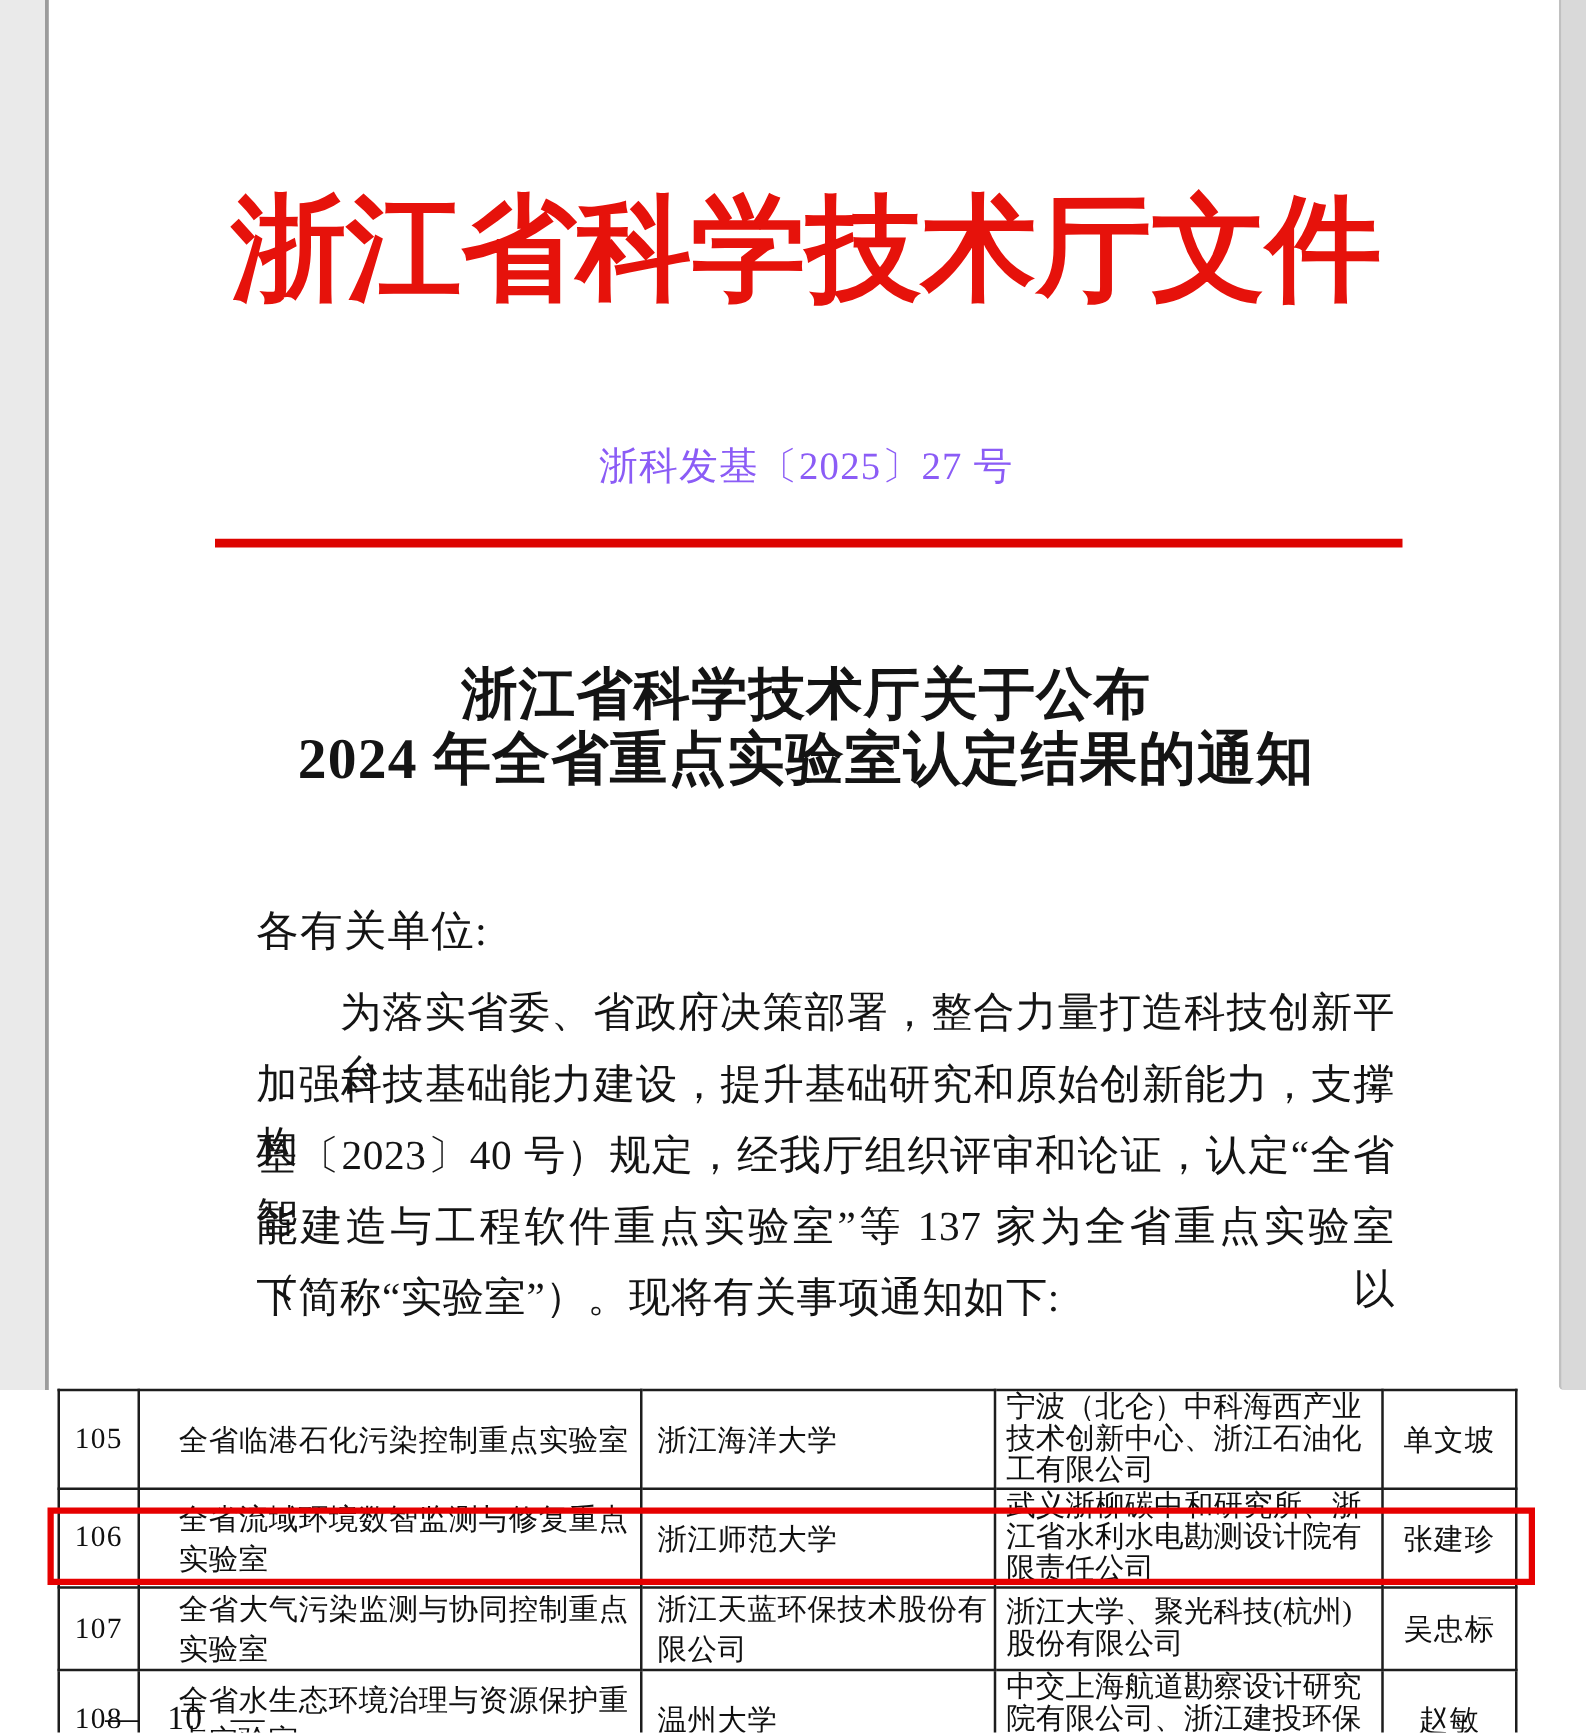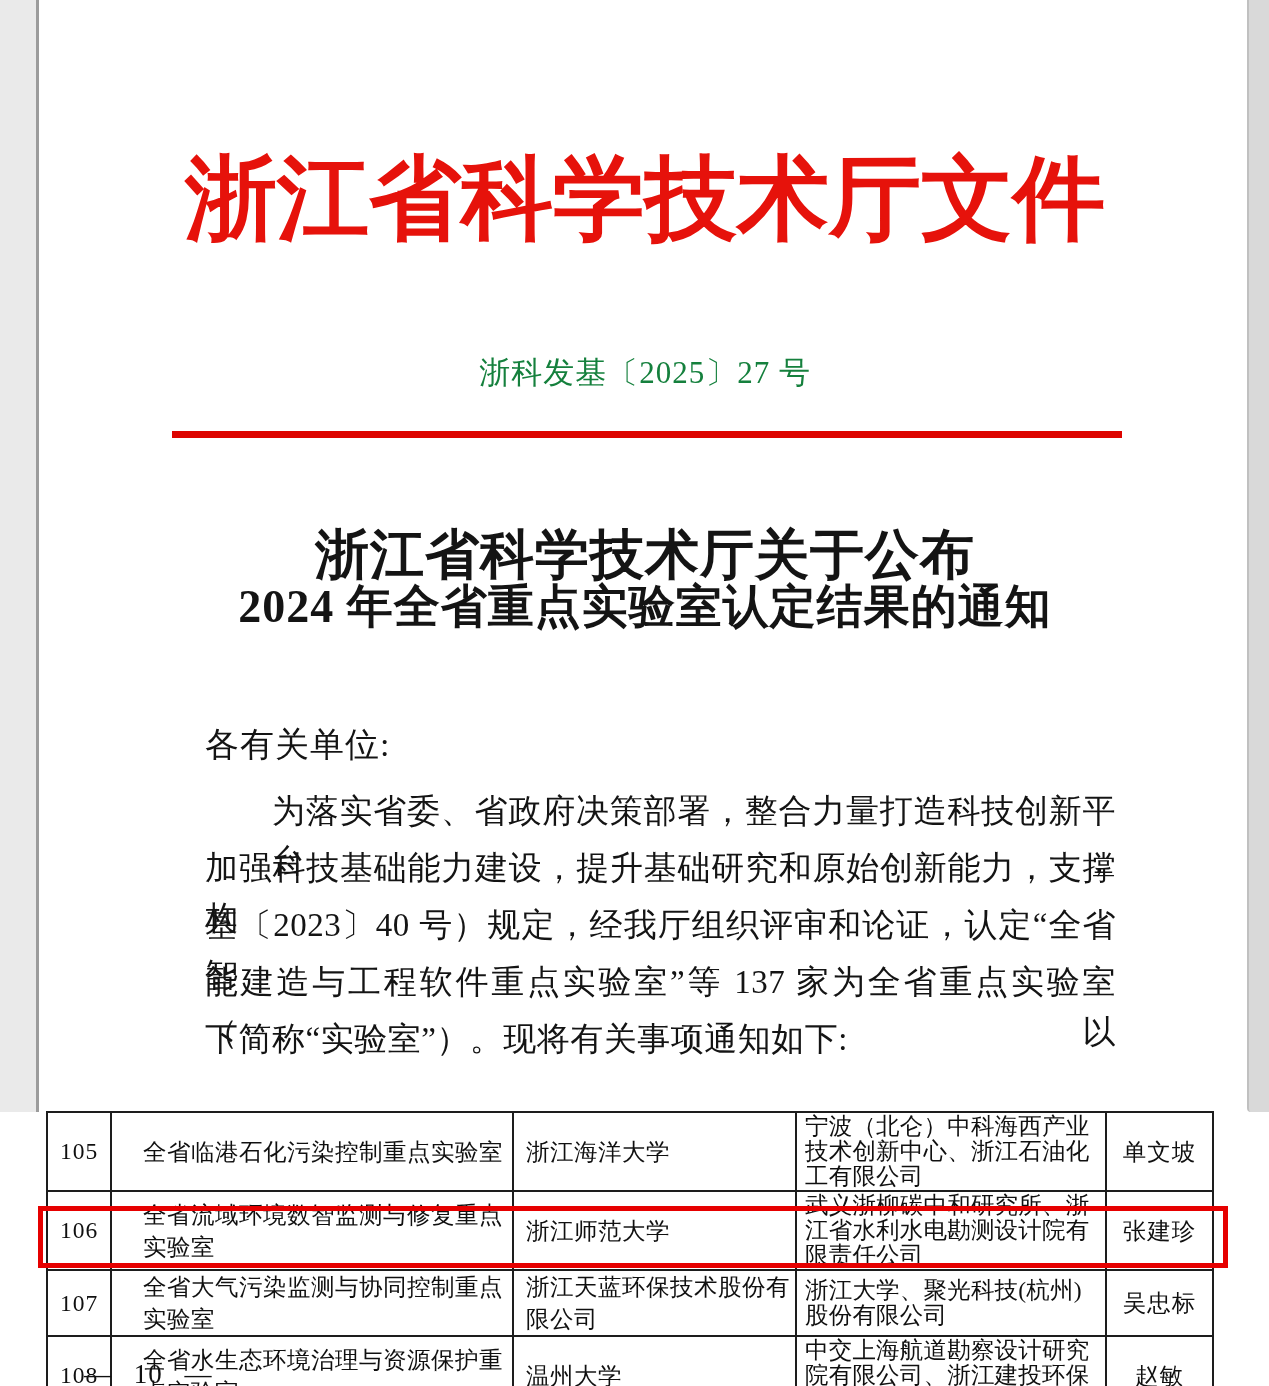--- a/index.html
+++ b/index.html
@@ -26,27 +26,27 @@
     position:absolute;left:1247px;top:0;width:22px;height:1112px;
     background:var(--strip-gray-dark);border-left:2px solid #c0c0c0;
     border-bottom-left-radius:4px;
   }
   .centered-band{position:absolute;left:43px;width:1204px;text-align:center;}
   .header-title{
     top:146px;font-size:92px;line-height:106px;font-weight:900;
     color:var(--title-red);letter-spacing:0px;white-space:nowrap;
   }
   .doc-number{
-    top:352px;font-size:31px;letter-spacing:1px;color:#15803d;
+    top:352px;font-size:31px;letter-spacing:1px;color:#8b5cf6;
   }
   .red-rule{
     position:absolute;left:172px;top:431px;width:950px;height:7px;
     background:var(--rule-red);
   }
-  .notice-line1{top:528px;font-size:54px;line-height:54px;font-weight:bold;letter-spacing:1px;}
+  .notice-line1{top:528px;font-size:45px;line-height:54px;font-weight:bold;letter-spacing:1px;}
   .notice-line2{top:580px;font-size:46px;line-height:54px;font-weight:bold;letter-spacing:1px;}
   .salutation{
     position:absolute;left:205px;top:722px;font-size:34px;letter-spacing:1px;
   }
   .body-paragraph{
     position:absolute;left:205px;top:786px;width:911px;
   }
   .body-line{
     height:57px;font-size:33px;line-height:50px;
     text-align:justify;text-align-last:justify;text-justify:inter-character;

